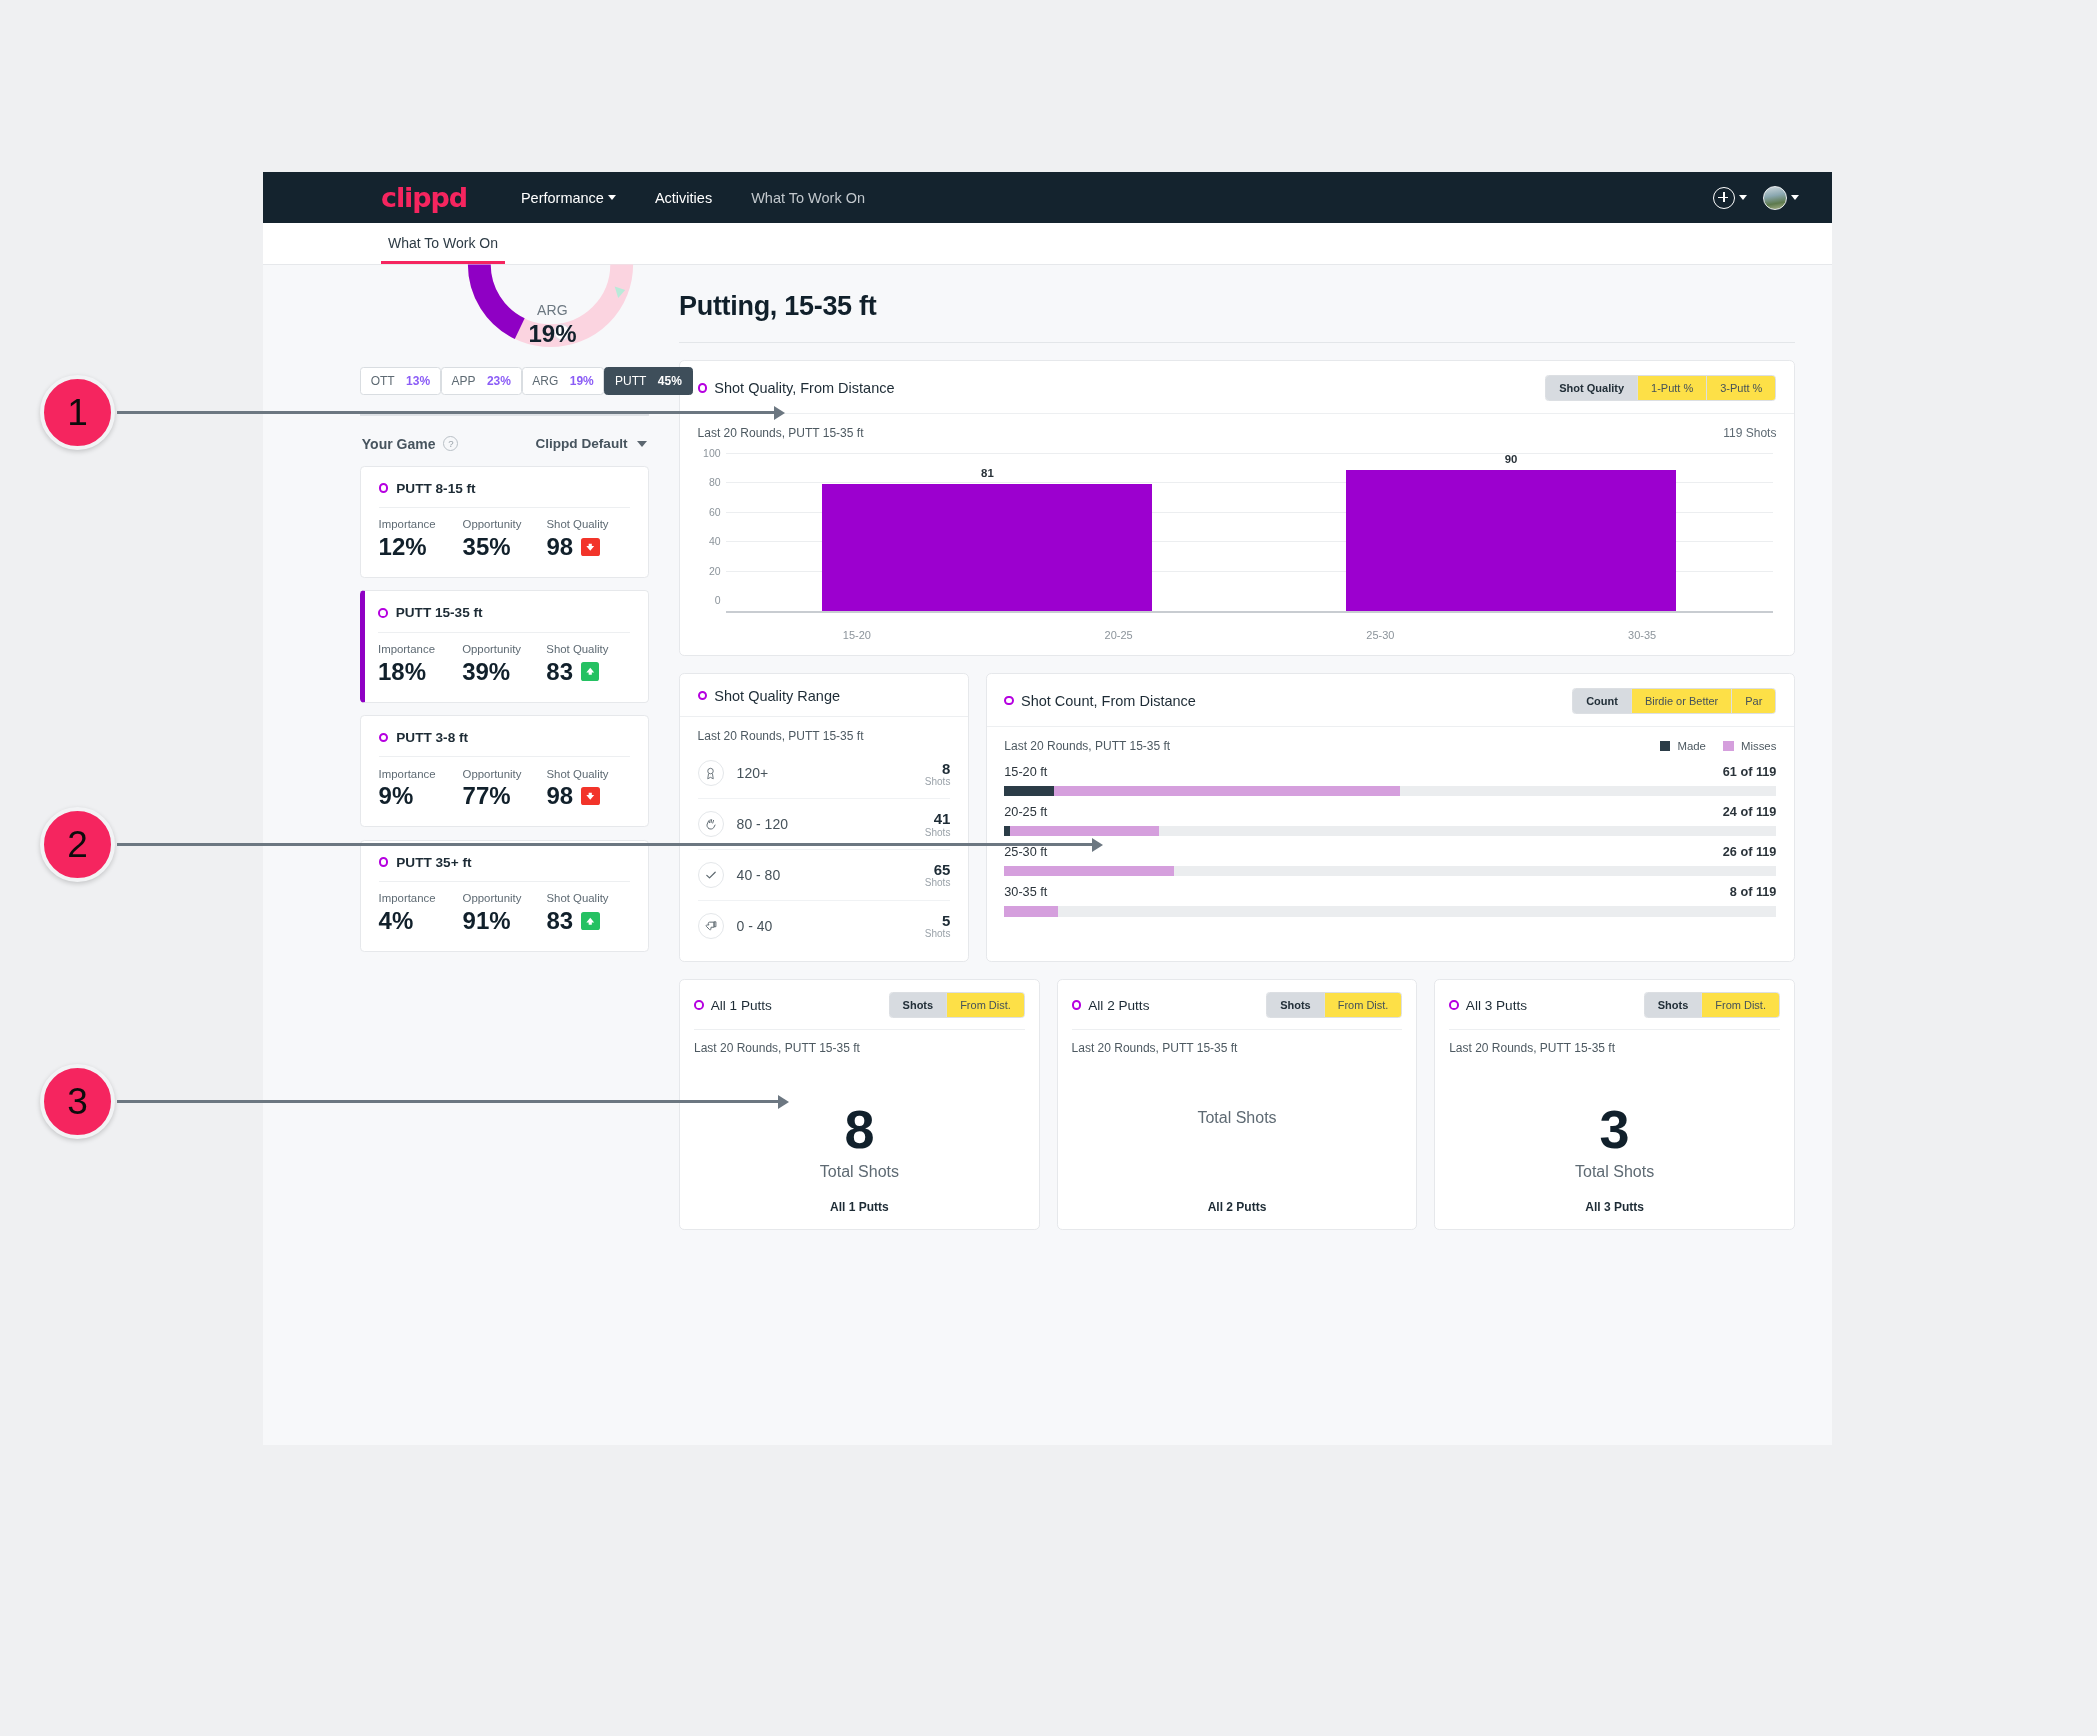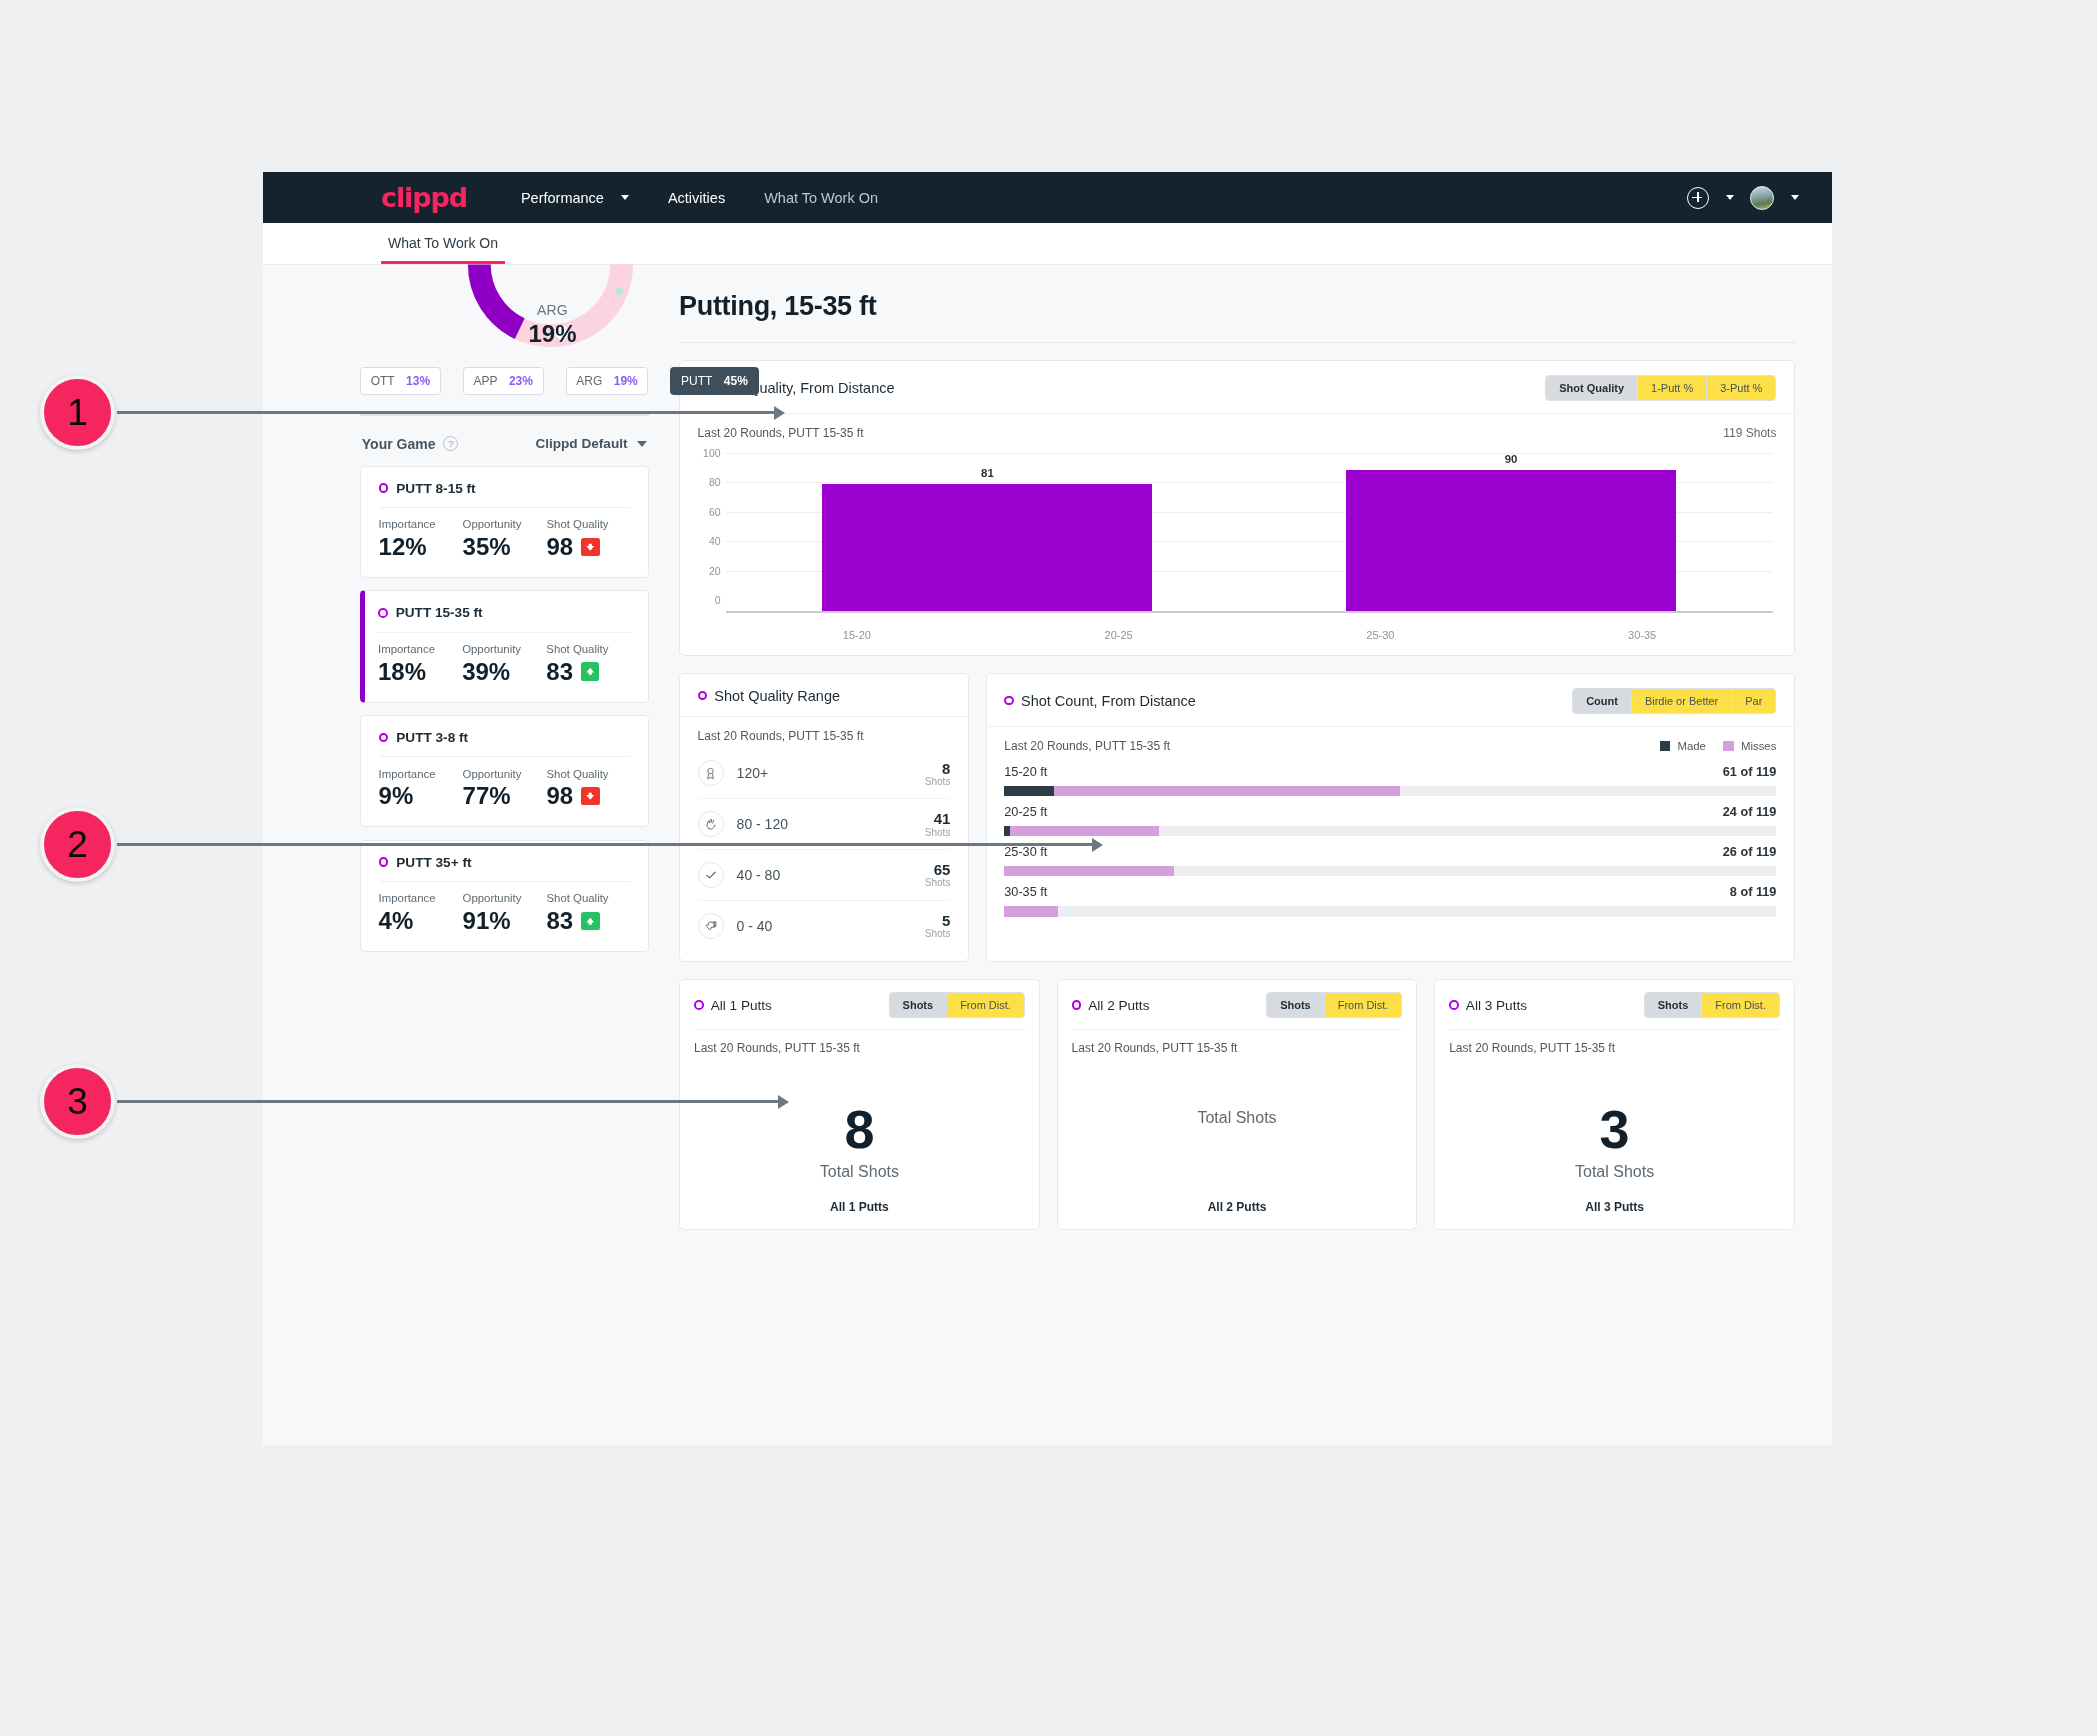--- a/index.html
+++ b/index.html
@@ -26,21 +26,21 @@
     display: flex; align-items: center;
     padding: 0 33px 0 0;
   }
   .brand {
     color: #f5255f; font-size: 27px; font-weight: 700;
     letter-spacing: -1.1px; margin-left: 118px; margin-right: 54px;
     font-family: "DejaVu Sans", sans-serif;
   }
   .navlinks { display: flex; align-items: center; gap: 39px; }
   .navlink {
-    color: #ffffff; font-size: 14.5px; display: flex; align-items: center; gap: 17px;
+    color: #ffffff; font-size: 14.5px; display: flex; align-items: center; gap: 4px;
     white-space: nowrap;
   }
   .navlink.muted { color: #c2c8cd; }
   .caret { display:inline-block; width:0;height:0;border-left:4.4px solid transparent;border-right:4.4px solid transparent;border-top:5.3px solid currentColor; }
   .topright { margin-left: auto; display: flex; align-items: center; gap: 16px; }
   .circleplus {
     width: 22px; height: 22px; border-radius: 50%;
     border: 1.8px solid #fff; position: relative;
   }
   .circleplus:before, .circleplus:after {
@@ -73,21 +73,21 @@
   
   .donut-wrap { position:relative; height: 81px; }
   .donut {
     position:absolute; left: 107px; top:-84px; width: 167px; height: 167px;
   }
   .arc-label { position:absolute; left:140px; top: 37px; width:105px; text-align:center; }
   .arc-label .k { font-size: 14px; color:#6b7780; letter-spacing:0.2px;}
   .arc-label .v { font-size: 24px; font-weight:700; color:#11202b; margin-top:1.8px;}
 
   
-  .pills { display:flex; gap: 22px; padding-top: 21px; }
+  .pills { display:flex; gap: 0; padding-top: 21px; }
   .pill {
     border:0.9px solid #d9dde1; background:#fff; border-radius:3.5px;
     padding: 6.1px 9.7px; display:flex; align-items:center; gap:11.4px;
     font-size:12px;
   }
   .pill .lbl { color:#5e6a73; }
   .pill .val { color:#8b5cf6; font-weight:700; }
   .pill.active { background:#3e4e5a; border-color:#3e4e5a; }
   .pill.active .lbl, .pill.active .val { color:#fff; }
 

